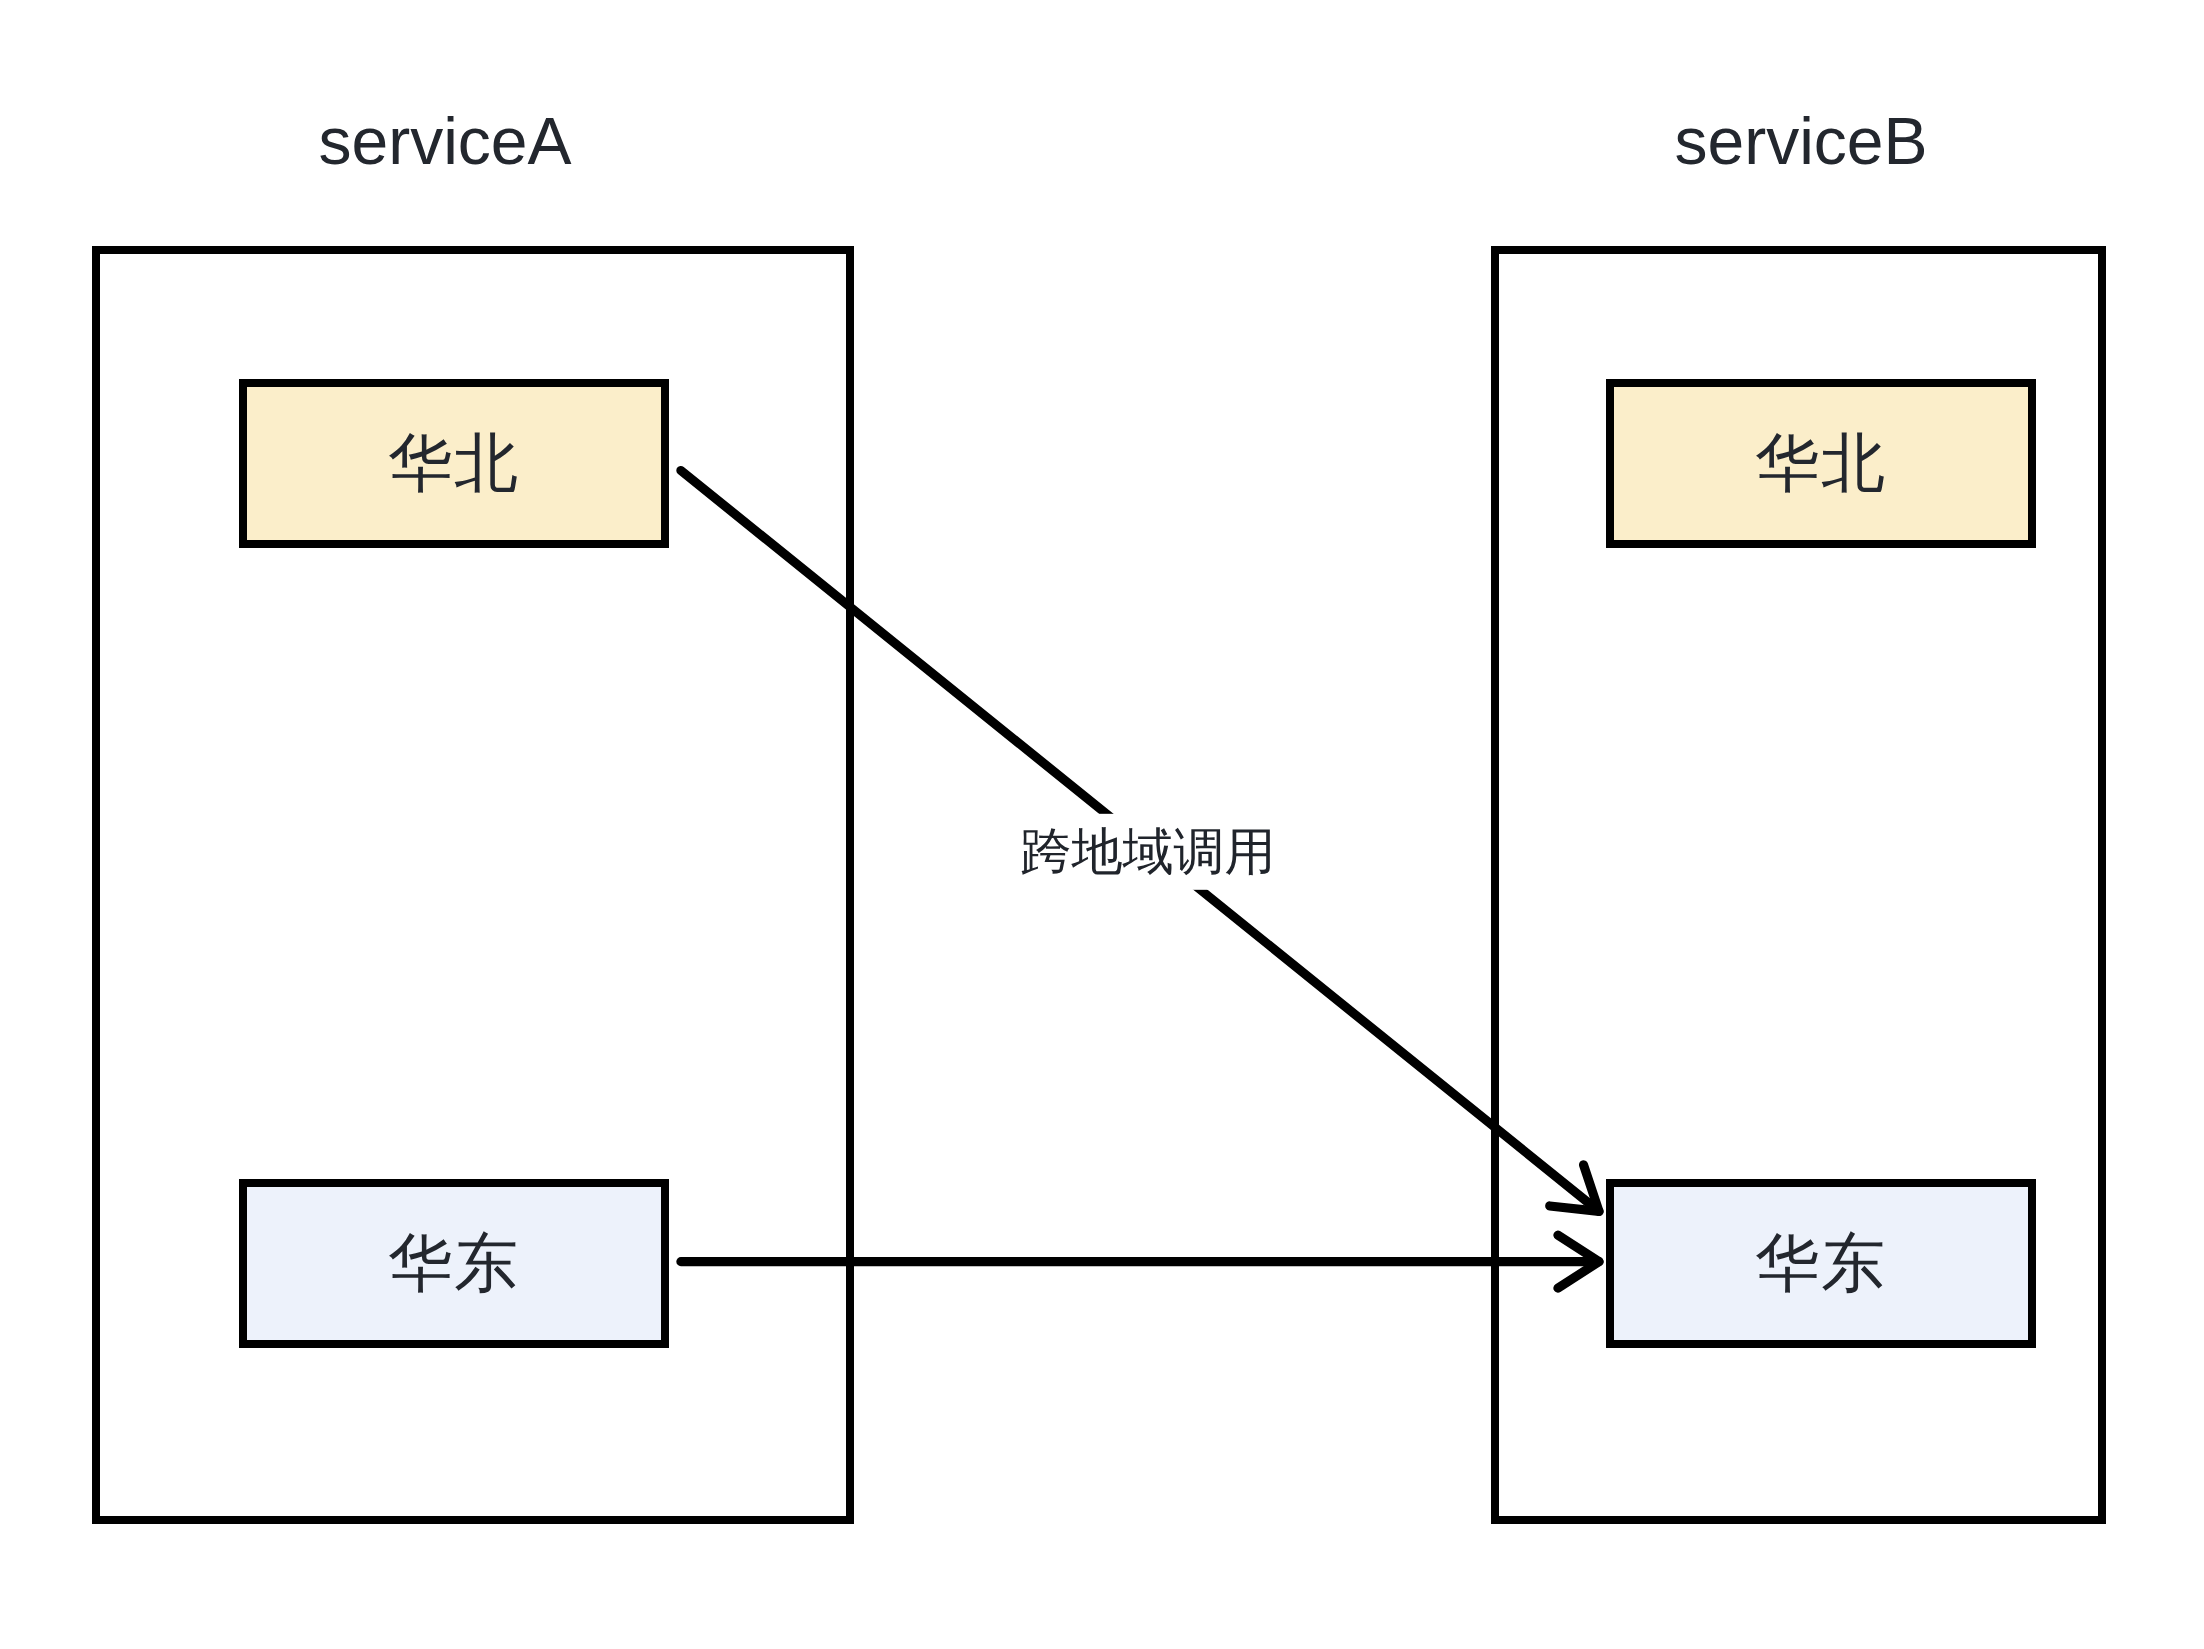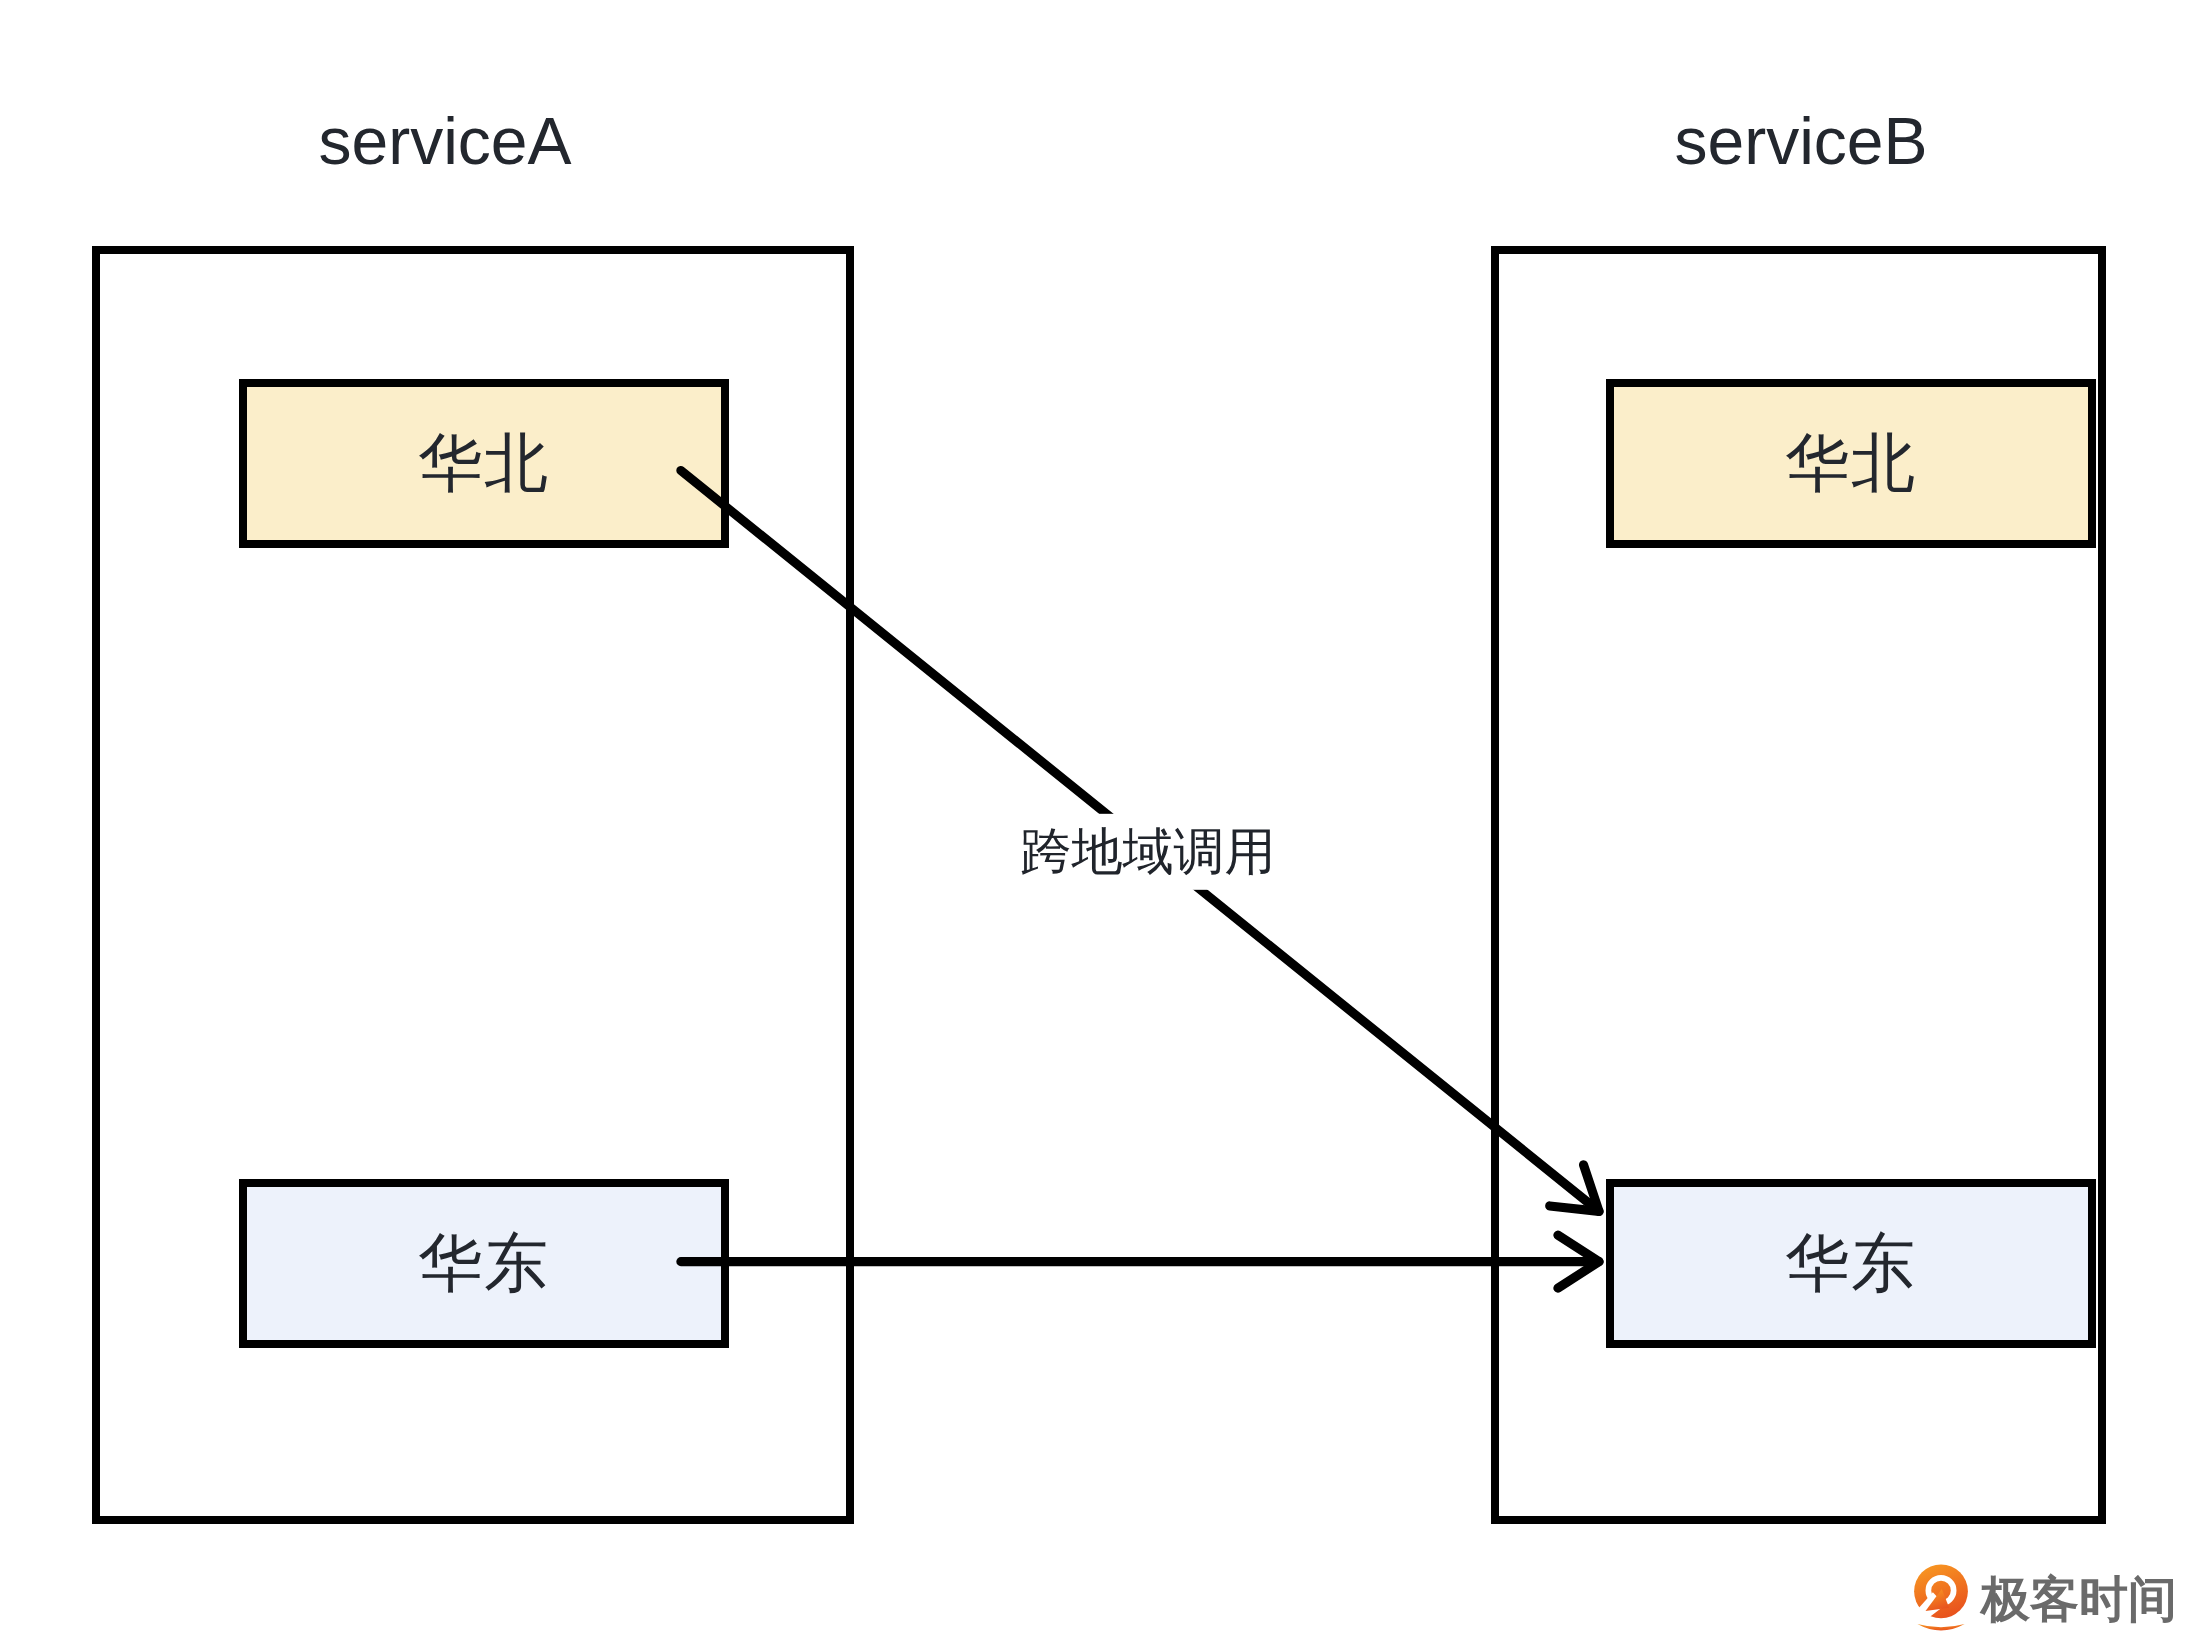--- a/index.html
+++ b/index.html
@@ -38,21 +38,21 @@
     border: 8.2px solid #000000;
     background: transparent;
     box-sizing: border-box;
   }
   .box-a { left: 92px; width: 762px; }
   .box-b { left: 1491px; width: 615px; }
 
   
   .region {
     position: absolute;
-    width: 490px;
+    width: 430px;
     height: 169px;
     border: 8.2px solid #000000;
     box-sizing: border-box;
     display: flex;
     align-items: center;
     justify-content: center;
   }
   .region span {
     font-size: 64px;
     color: #23272E;
@@ -135,36 +135,15 @@
       <path d="M745,515 L1750,1326"></path>
       <polyline points="1696,1320 1750,1326 1733,1275"></polyline>
 
       <path d="M745,1381 L1750,1381"></path>
       <polyline points="1705,1352 1750,1381 1705,1410"></polyline>
     </g>
   </svg>
 
   <div class="edge-label">跨地域调用</div>
 
-  <div class="logo">
-    <svg width="62" height="75" viewBox="0 0 76 92" xmlns="http://www.w3.org/2000/svg">
-      <defs>
-        <linearGradient id="og" x1="0.2" y1="0" x2="0.6" y2="1">
-          <stop offset="0" stop-color="#F89822"></stop>
-          <stop offset="1" stop-color="#E8511D"></stop>
-        </linearGradient>
-      </defs>
-
-      <circle cx="38" cy="36" r="33" fill="url(#og)"></circle>
-
-      <circle cx="38" cy="35" r="15.5" fill="none" stroke="#ffffff" stroke-width="7"></circle>
-
-      <polygon points="5,63 28,37 43,53 22,69" fill="#ffffff"></polygon>
-
-      <polygon points="19,60 39,33 48,56" fill="url(#og)"></polygon>
-
-      <path d="M9,76 Q38,92 67,76 Q38,84 9,76 Z" fill="url(#og)"></path>
-    </svg>
-    <span class="logo-text" style="color: rgb(106, 106, 106);">极客时间</span>
-  </div>
 
 </div>
 
 
 </body></html>

